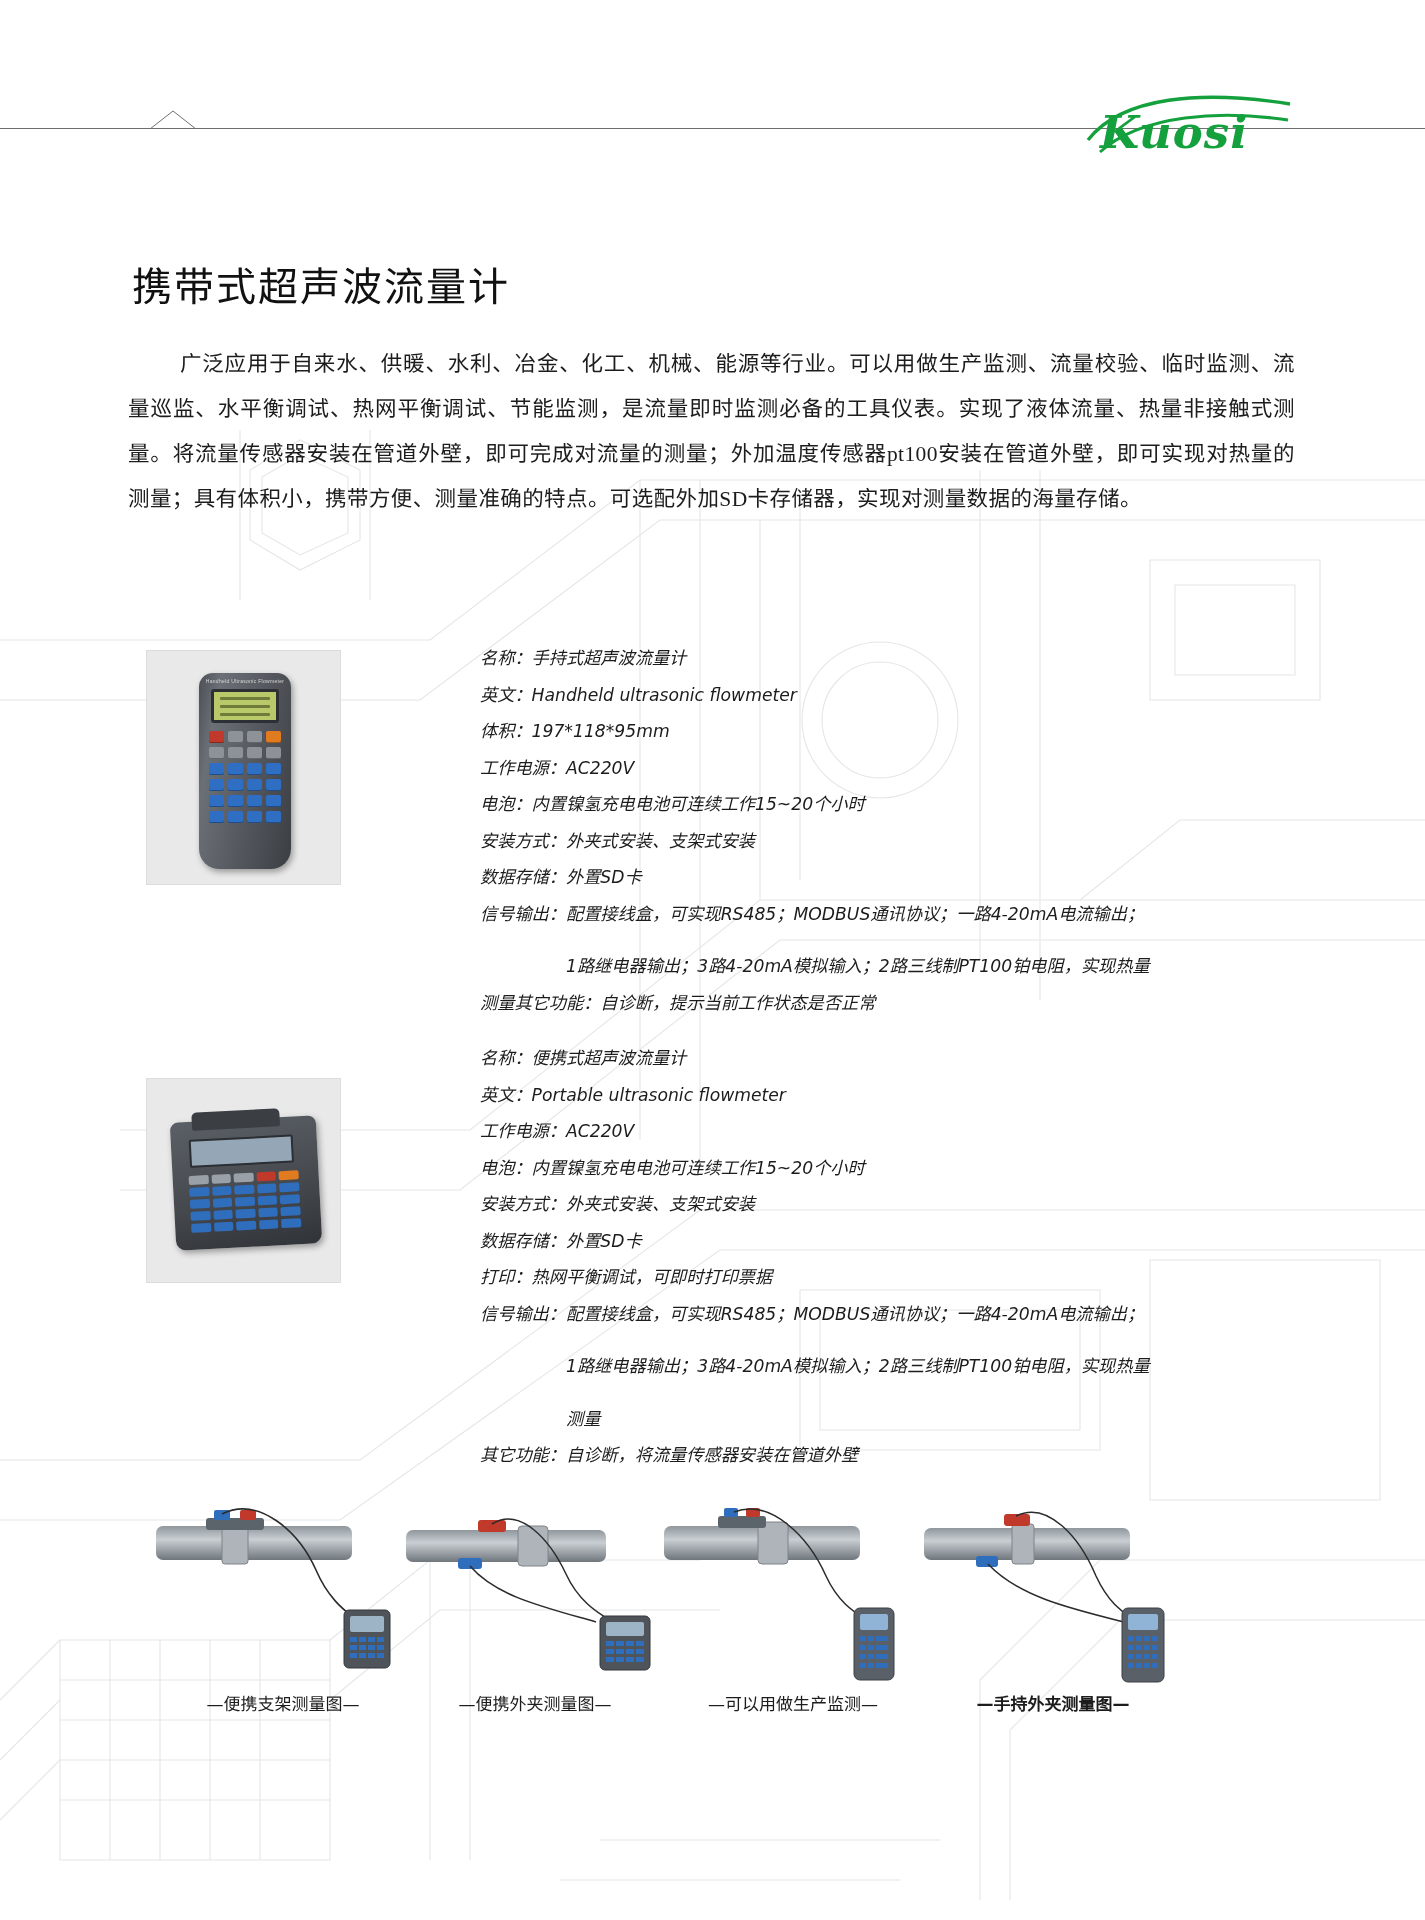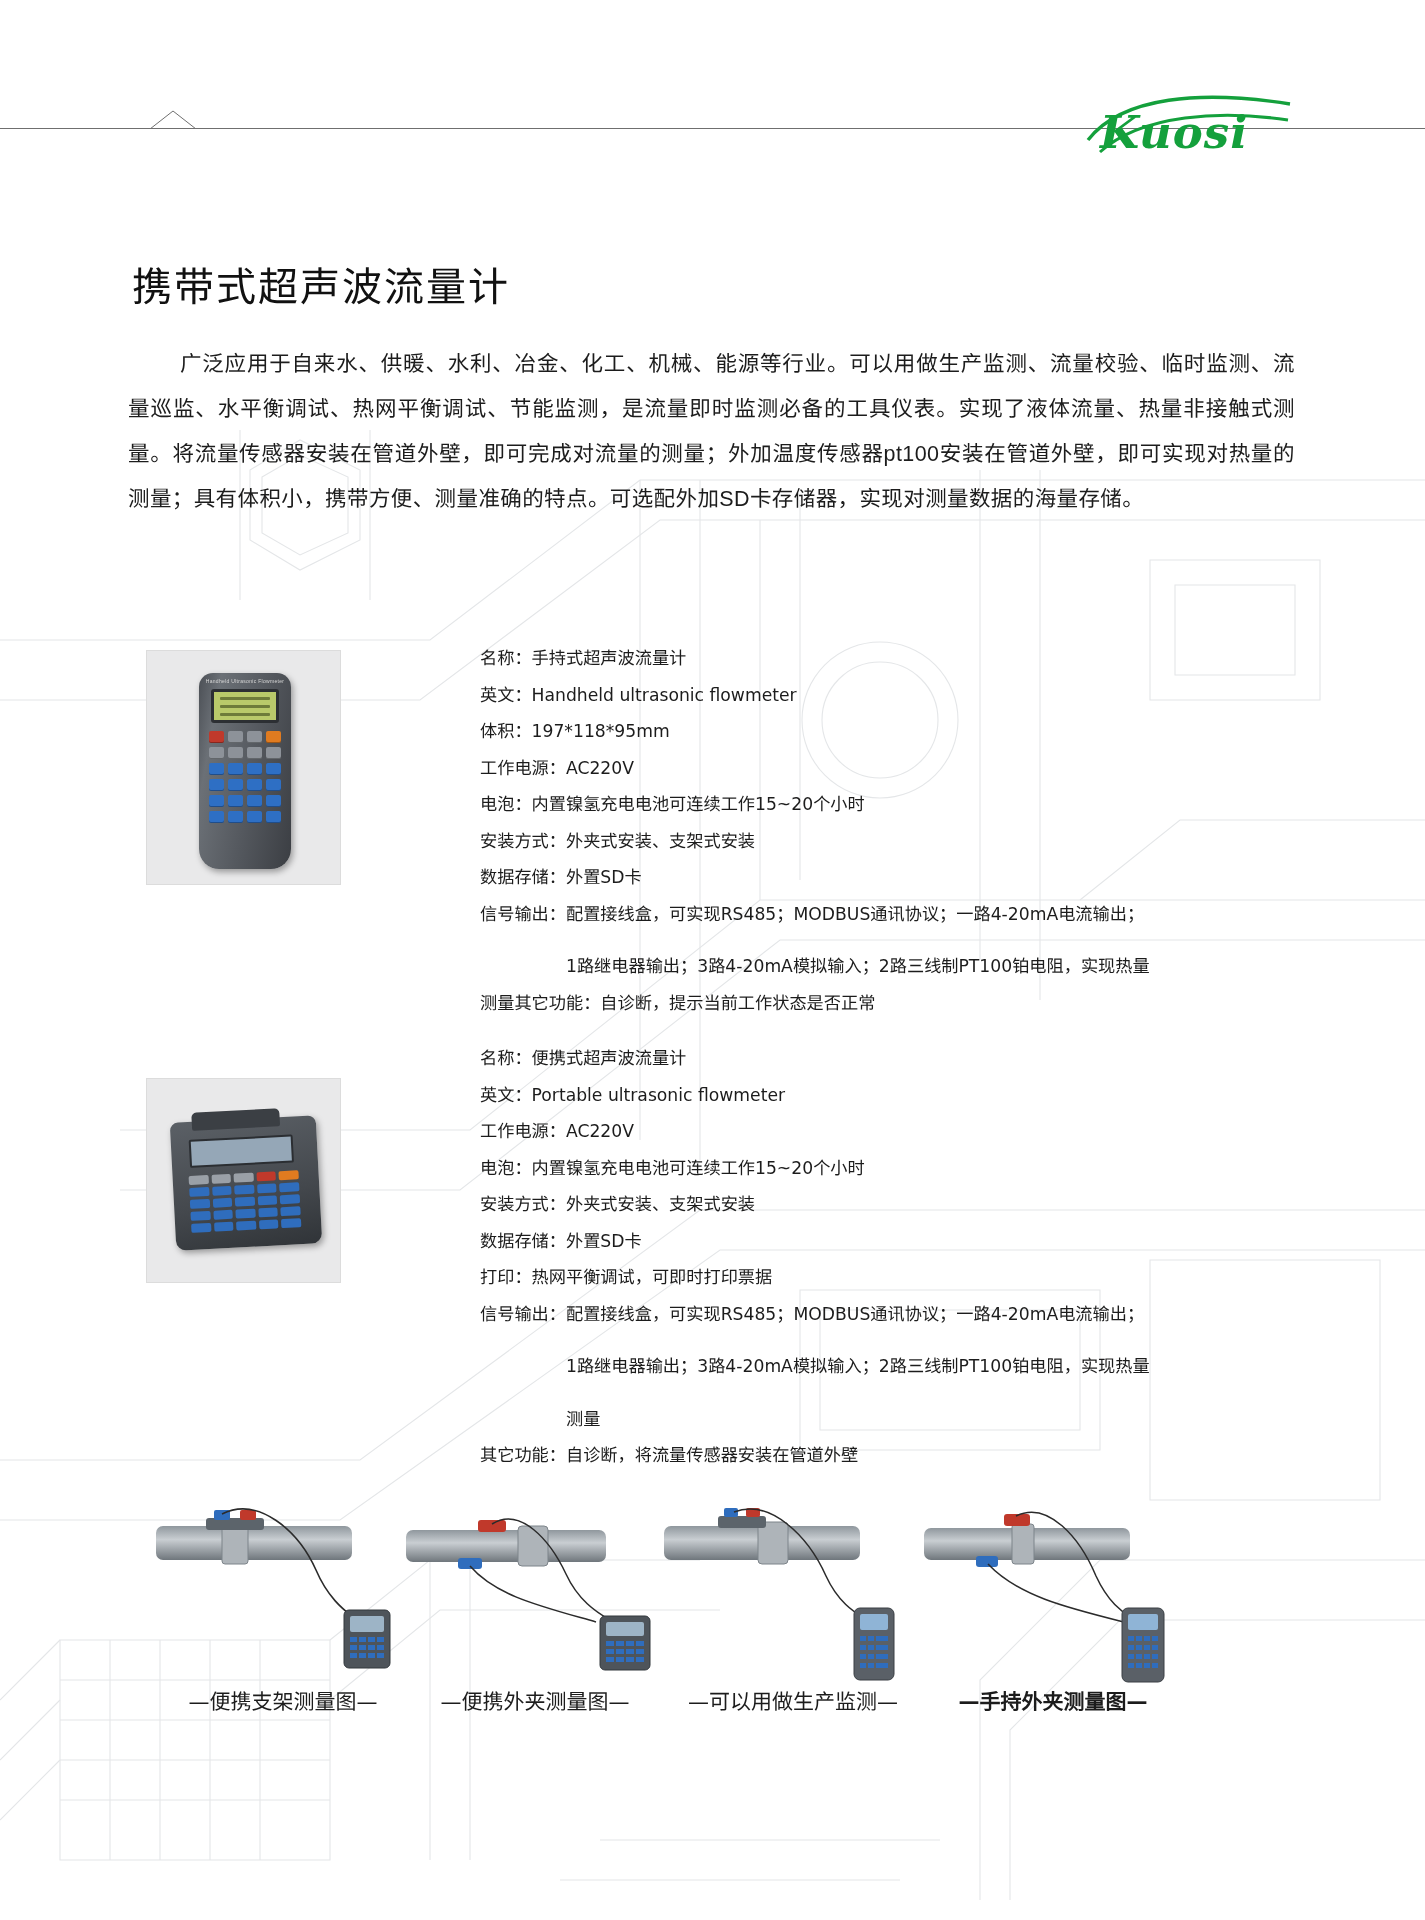--- a/index.html
+++ b/index.html
@@ -76,21 +76,21 @@
     top: 320px;
     left: 128px;
     width: 1167px;
     font-size: 21.5px;
     line-height: 45px;
     letter-spacing: 0.4px;
     text-indent: 52px;
     text-align: justify;
     color: #1c1c1c;
     z-index: 3;
-    font-family: Liberation Sans, sans-serif;
+    font-family: Liberation Serif, serif;
   }
 
   
   .product {
     position: absolute;
     z-index: 3;
   }
   #product-1 { top: 640px; left: 128px; width: 1170px; }
   #product-2 { top: 1040px; left: 128px; width: 1170px; }
 
@@ -108,20 +108,21 @@
 
   .product-specs {
     position: absolute;
     left: 352px;
     top: 0;
     width: 810px;
     font-size: 17.2px;
     line-height: 36.5px;
     color: #1c1c1c;
     font-family: "DejaVu Sans", "Liberation Sans", sans-serif;
+    font-style: italic;
   }
   .spec-line { white-space: nowrap; }
   .spec-line.indent { padding-left: 86px; margin-top: 16px; }
 
   
   .dev-handheld {
     position: absolute;
     left: 52px; top: 22px;
     width: 92px; height: 196px;
     background: linear-gradient(100deg, #4b4f55 0%, #6b7076 18%, #55595f 55%, #3b3e43 100%);
@@ -193,21 +194,21 @@
     top: 0;
     width: 270px;
     height: 215px;
   }
   .figure svg { display:block; }
   .figure .caption {
     position: absolute;
     bottom: 0;
     width: 100%;
     text-align: center;
-    font-size: 21px;
+    font-size: 17px;
     color: #1c1c1c;
     font-family: "DejaVu Sans", "Liberation Sans", sans-serif;
   }
   #figure-1 { left: 20px; }
   #figure-2 { left: 272px; }
   #figure-3 { left: 530px; }
   #figure-4 { left: 790px; font-weight: bold; }
 </style>
 </head>
 <body>

